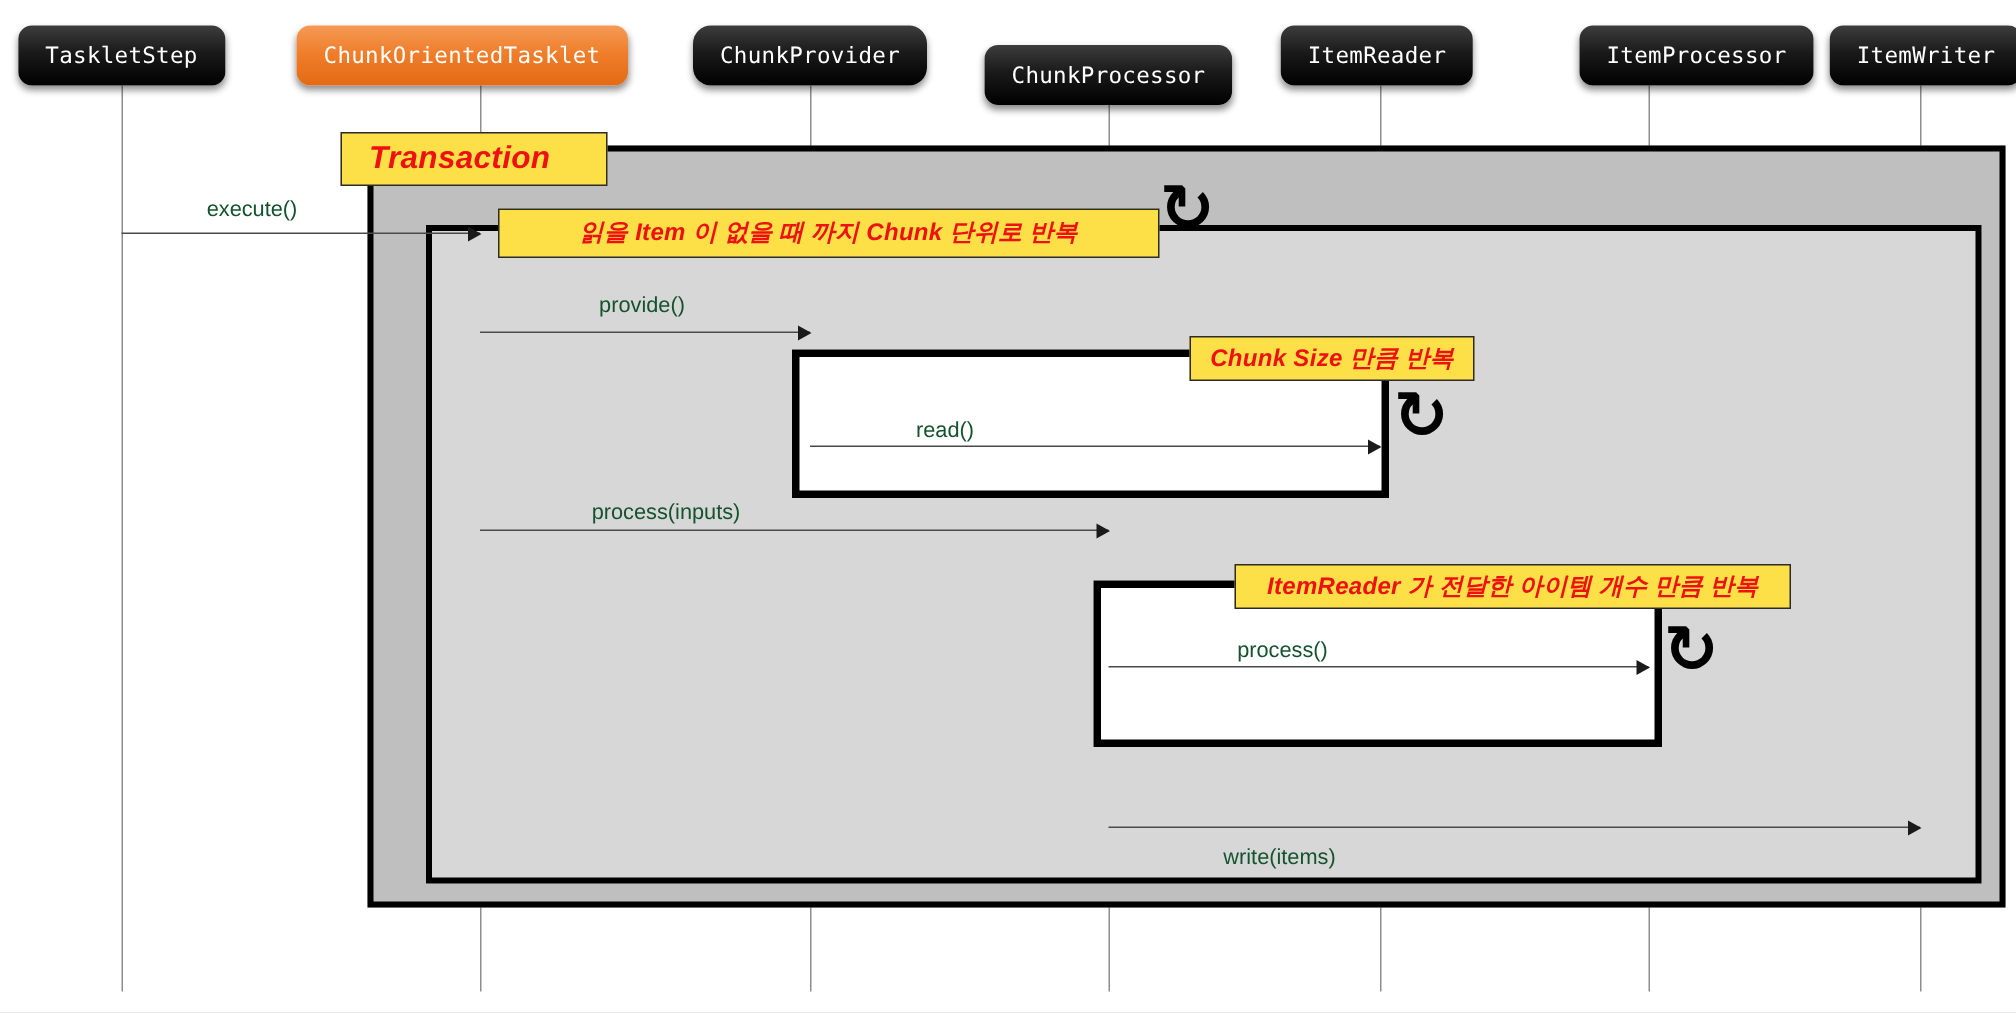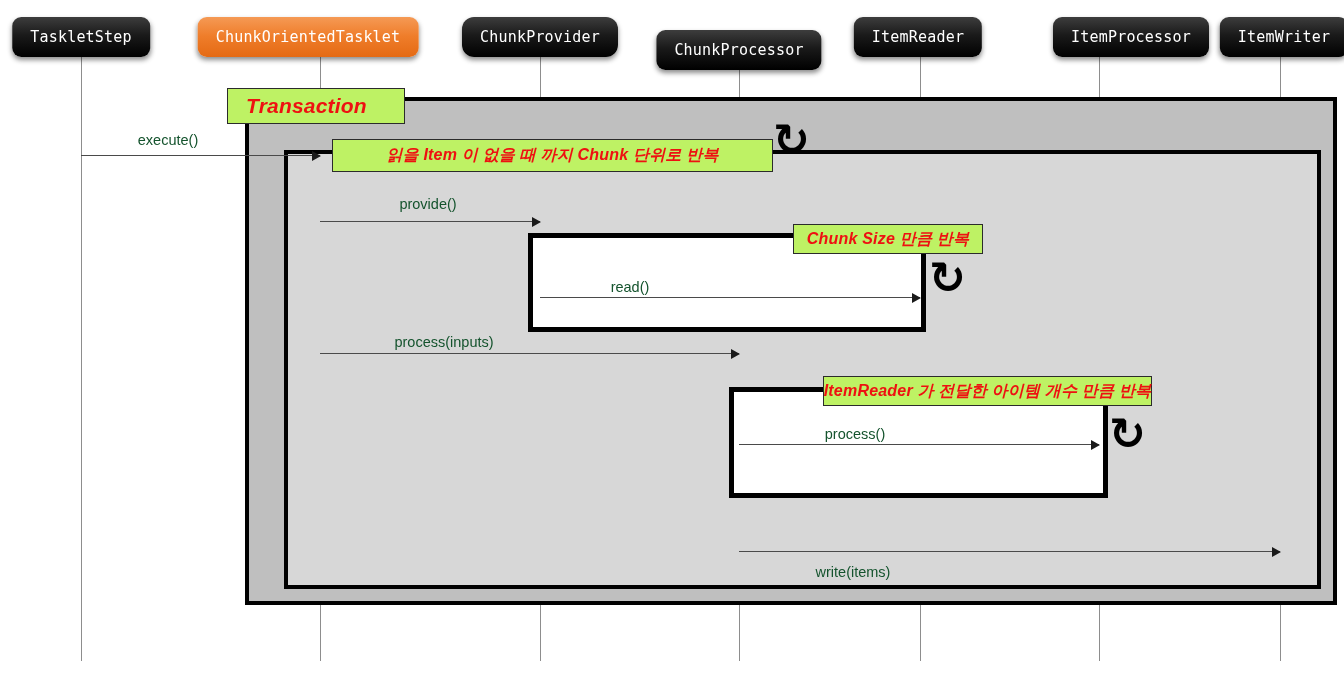--- a/index.html
+++ b/index.html
@@ -54,21 +54,21 @@
   }
   .frame.loop-white{
     background:#ffffff;
     border:5px solid #000000;
   }
 
   
   .note{
     position:absolute;
     box-sizing:border-box;
-    background:#bef264;
+    background:#fde047;
     border:1px solid #2b2b2b;
     display:flex;align-items:center;justify-content:center;
     padding:2px 10px;
     color:#ee1111;
     font-weight:bold;
     font-style:italic;
     font-size:16px;
     white-space:nowrap;
     letter-spacing:.2px;
   }
@@ -126,21 +126,21 @@
   <div class="loop-glyph" style="left:773px; top:118px;">↻</div>
   <div class="loop-glyph" style="left:929px; top:256px;">↻</div>
   <div class="loop-glyph" style="left:1109px; top:412px;">↻</div>
 
   <div class="note title" style="left:227px; top:88px; width:178px; height:36px;">Transaction</div>
 
   <div class="note" style="left:332px; top:139px; width:441px; height:33px;">읽을 Item 이 없을 때 까지 Chunk 단위로 반복</div>
 
   <div class="note" style="left:793px; top:224px; width:190px; height:30px;font-style:italic;">Chunk Size 만큼 반복</div>
 
-  <div class="note" style="left:823px; top:376px; width:329px; height:30px;">ItemReader 가 전달한 아이템 개수 만큼 반복</div>
+  <div class="note" style="left:823px; top:376px; width:371px; height:30px;">ItemReader 가 전달한 아이템 개수 만큼 반복</div>
 
   <div class="msg" style="left:81px; top:155px; width:239px;">
       <span class="head"></span>
     </div>
   <div class="msg-label" style="left:168px; top:132px;">execute()</div>
 
   <div class="msg" style="left:320px; top:221px; width:220px;">
       <span class="head"></span>
     </div>
   <div class="msg-label" style="left:428px; top:196px;">provide()</div>

